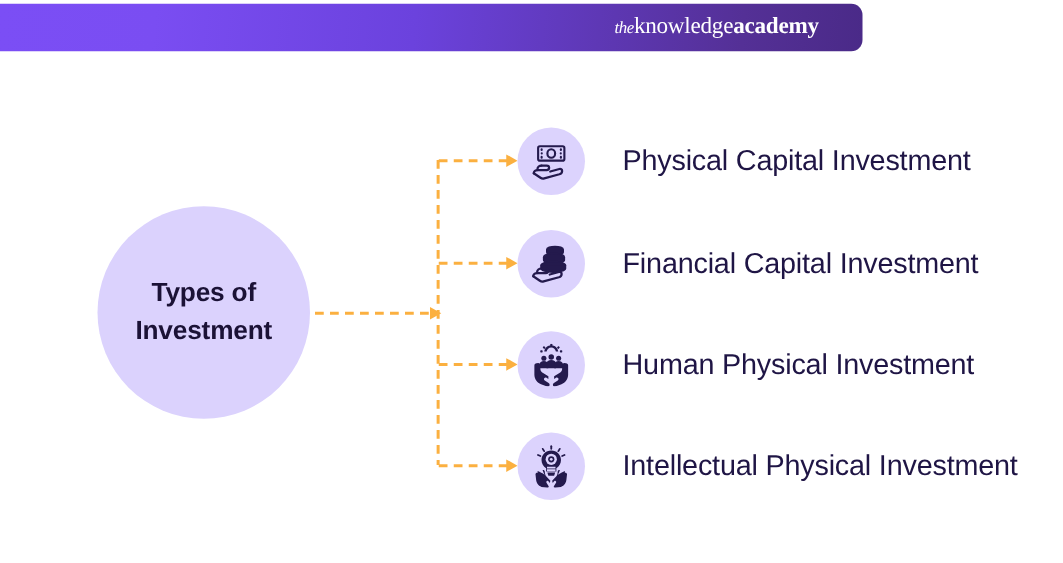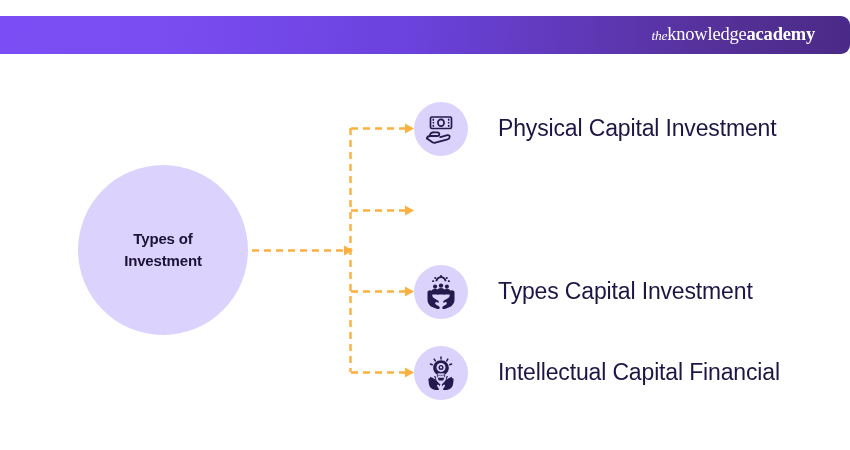--- a/index.html
+++ b/index.html
@@ -16,22 +16,22 @@
     width: 850px;
     height: 450px;
     background: #ffffff;
     overflow: hidden;
   }
 
   
   #header-bar {
     position: absolute;
     left: 0;
-    top: 16px;
-    width: 850px;
+    top: 3px;
+    width: 690px;
     height: 38px;
     background: linear-gradient(95deg, #7b4ef5 0%, #7a4df2 18%, #6b42dd 48%, #543096 86%, #4a2a88 100%);
     border-top-right-radius: 9px;
     border-bottom-right-radius: 9px;
   }
   #brand-logo {
     position: absolute;
     right: 35px;
     top: 50%;
     transform: translateY(-52%);
@@ -62,21 +62,21 @@
     width: 170px;
     height: 170px;
     border-radius: 50%;
     background: #dbd2fd;
     display: flex;
     align-items: center;
     justify-content: center;
   }
   #hub-label {
     color: #1b1236;
-    font-size: 15px;
+    font-size: 21px;
     font-weight: 700;
     line-height: 1.45;
     text-align: center;
     letter-spacing: -0.15px;
     width: 140px;
   }
 
   
   #connector-svg {
     position: absolute;
@@ -168,20 +168,40 @@
         <circle cx="24.6" cy="10.7" r="0.85" fill="#241a4d" stroke="none"></circle>
 
         <path d="M3 26.6c0-1.6 1.5-2.6 3.1-2.6h7.2c1.1 0 2 -0.8 2 -1.8 0 -1 -0.9 -1.8 -2 -1.8H9.2" stroke-width="1.8" stroke-linecap="round" fill="none"></path>
         <path d="M3 26.6l5.4 3.6c0.9 0.6 2 0.8 3 0.5l12.1 -3.3c1.3 -0.4 2.2 -1.5 2.2 -2.7 0 -1.1 -1.1 -1.8 -2.2 -1.5l-7.3 2" stroke-width="1.8" stroke-linecap="round" stroke-linejoin="round" fill="none"></path>
         <path d="M9.2 20.4C7.4 20.4 6 21.6 6 23.2V24" stroke-width="1.8" stroke-linecap="round" fill="none"></path>
       </svg>
     </div>
     <div class="branch-label">Physical Capital Investment</div>
   </div>
 
+  <div class="branch-row" style="top:183.5px;">
+    <div class="icon-bubble">
+      <svg width="34" height="34" viewBox="0 0 34 34" fill="none" stroke="#241a4d">
+
+        <g fill="#241a4d" stroke="#241a4d" stroke-width="1.2">
+          <ellipse cx="20" cy="5.6" rx="6.6" ry="2.5"></ellipse>
+          <path d="M13.4 5.6v2.2c0 1.4 3 2.5 6.6 2.5s6.6-1.1 6.6-2.5V5.6"></path>
+          <ellipse cx="19.2" cy="11.6" rx="8.3" ry="2.8"></ellipse>
+          <path d="M10.9 11.6v2.4c0 1.5 3.7 2.8 8.3 2.8s8.3-1.3 8.3-2.8v-2.4"></path>
+          <ellipse cx="18.6" cy="18.2" rx="9.8" ry="3"></ellipse>
+          <path d="M8.8 18.2v2.5c0 1.6 4.4 3 9.8 3s9.8-1.4 9.8-3v-2.5"></path>
+        </g>
+
+        <path d="M2.6 27c0-1.6 1.5-2.6 3.1-2.6h6.9c1.1 0 2-0.8 2-1.8 0-1-0.9-1.8-2-1.8H9" stroke-width="1.8" stroke-linecap="round" fill="none"></path>
+        <path d="M2.6 27l5.3 3.6c0.9 0.6 2 0.8 3 0.5l12.2-3.3c1.3-0.4 2.2-1.5 2.2-2.7 0-1.1-1.1-1.8-2.2-1.5l-7.3 2" stroke-width="1.8" stroke-linecap="round" stroke-linejoin="round" fill="none"></path>
+        <path d="M9 20.8C7.2 20.8 5.7 22 5.7 23.6v0.8" stroke-width="1.8" stroke-linecap="round" fill="none"></path>
+      </svg>
+    </div>
+    <div class="branch-label">Financial Capital Investment</div>
+  </div>
 
   <div class="branch-row" style="top:264.5px;">
     <div class="icon-bubble">
       <svg width="34" height="34" viewBox="0 0 34 34" fill="none">
 
         <g fill="#241a4d">
           <path d="M17 1.2c-2.9 0-5.3 2.2-5.6 5h1.9c0.3-1.8 1.8-3.2 3.7-3.2s3.4 1.4 3.7 3.2h1.9c-0.3-2.8-2.7-5-5.6-5z"></path>
           <rect x="16.2" y="0" width="1.7" height="1.9" rx="0.5"></rect>
           <rect x="10.4" y="2.1" width="1.7" height="1.9" rx="0.5" transform="rotate(-40 11.2 3)"></rect>
           <rect x="21.9" y="2.1" width="1.7" height="1.9" rx="0.5" transform="rotate(40 22.8 3)"></rect>
@@ -197,21 +217,21 @@
           <circle cx="22.9" cy="11.6" r="2.05"></circle>
           <path d="M19.4 19.6v-3.2c0-1.5 1.6-2.6 3.5-2.6s3.5 1.1 3.5 2.6v3.2z"></path>
         </g>
 
         <g fill="#241a4d">
           <path d="M5.2 15.6c-1 0-1.7 0.8-1.7 1.8v7.3c0 3.4 2.2 6.4 5.3 7.6l4.9 1.9c1 0.4 2-0.4 2-1.5 0-0.6-0.3-1.1-0.8-1.4l-3.1-1.9c-0.6-0.4-0.8-1.2-0.4-1.8 0.4-0.6 1.2-0.8 1.8-0.4l1.5 0.9v-2.2l-4.9-3c-0.9-0.6-1.5-1.6-1.5-2.7v-3.1c0-1-0.7-1.8-1.7-1.8z"></path>
           <path d="M28.8 15.6c1 0 1.7 0.8 1.7 1.8v7.3c0 3.4-2.2 6.4-5.3 7.6l-4.9 1.9c-1 0.4-2-0.4-2-1.5 0-0.6 0.3-1.1 0.8-1.4l3.1-1.9c0.6-0.4 0.8-1.2 0.4-1.8-0.4-0.6-1.2-0.8-1.8-0.4l-1.5 0.9v-2.2l4.9-3c0.9-0.6 1.5-1.6 1.5-2.7v-3.1c0-1 0.7-1.8 1.7-1.8z"></path>
         </g>
       </svg>
     </div>
-    <div class="branch-label">Types Capital Investment</div>
+    <div class="branch-label">Human Physical Investment</div>
   </div>
 
   <div class="branch-row" style="top:345.5px;">
     <div class="icon-bubble">
       <svg width="34" height="34" viewBox="0 0 34 34" fill="none">
 
         <g stroke="#241a4d" stroke-width="1.5" stroke-linecap="round">
           <path d="M17 1v2"></path>
           <path d="M10.2 3.1l1.1 1.8"></path>
           <path d="M23.8 3.1l-1.1 1.8"></path>
@@ -239,16 +259,16 @@
         <g fill="#241a4d">
           <path d="M13.9 21.9h6.2l-0.8 2.6h-4.6z"></path>
         </g>
 
         <g fill="#241a4d">
           <path d="M6.1 22.3c-0.9-0.3-1.8 0.4-1.7 1.3l0.5 4.4c0.3 2.9 2.5 5.3 5.4 5.8l3.4 0.6c0.9 0.2 1.6-0.8 1.1-1.6l-1.6-2.6c-0.3-0.5-0.2-1.1 0.3-1.4 0.5-0.3 1.1-0.2 1.4 0.3l0.9 1.3 0.5-1.9-3.2-3.3c-0.6-0.6-1-1.5-1.1-2.4l-0.2-1.8c-0.1-0.8-0.9-1.3-1.6-1l-0.1 0.1c0.4 1.3 0.9 2.5 1.6 3.6-1.8-1.1-3.6-2.2-5.6-2.9z"></path>
           <path d="M27.9 22.3c0.9-0.3 1.8 0.4 1.7 1.3l-0.5 4.4c-0.3 2.9-2.5 5.3-5.4 5.8l-3.4 0.6c-0.9 0.2-1.6-0.8-1.1-1.6l1.6-2.6c0.3-0.5 0.2-1.1-0.3-1.4-0.5-0.3-1.1-0.2-1.4 0.3l-0.9 1.3-0.5-1.9 3.2-3.3c0.6-0.6 1-1.5 1.1-2.4l0.2-1.8c0.1-0.8 0.9-1.3 1.6-1l0.1 0.1c-0.4 1.3-0.9 2.5-1.6 3.6 1.8-1.1 3.6-2.2 5.6-2.9z"></path>
         </g>
       </svg>
     </div>
-    <div class="branch-label">Intellectual Capital Financial</div>
+    <div class="branch-label">Intellectual Physical Investment</div>
   </div>
 
 </div>
 
 </body></html>

